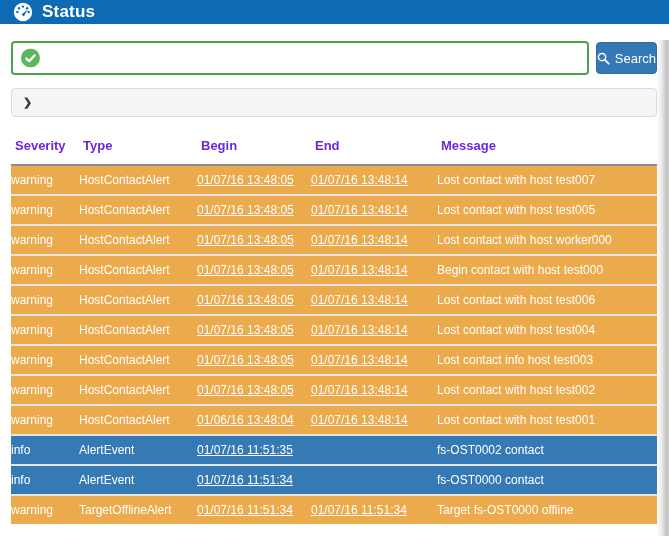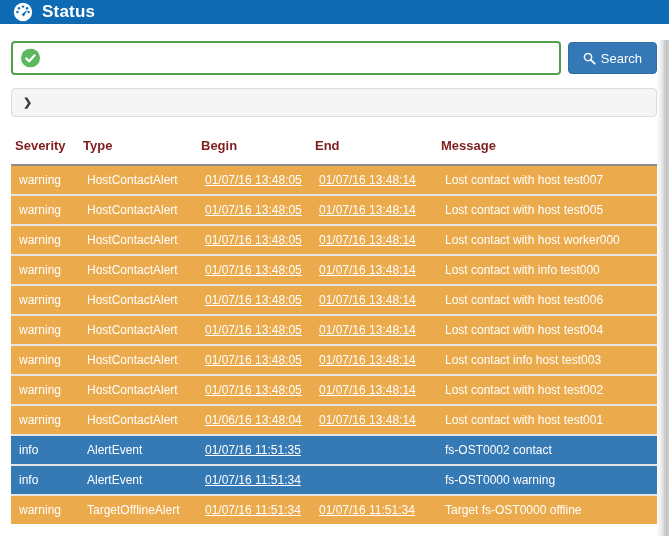--- a/index.html
+++ b/index.html
@@ -33,45 +33,45 @@
   .check-circle-icon {
     position: absolute; left: 10px; top: 50%;
     transform: translateY(-50%);
     width: 19px; height: 19px; display: block;
   }
   .search-button {
     margin-left: 7px; height: 32px;
     background: #3478b6; border: 1px solid #2e6da4; border-radius: 4px;
     color: #fff; font-size: 13px; font-family: "Liberation Sans", sans-serif;
     display: inline-flex; align-items: center; gap: 5px;
-    padding: 0 14px; cursor: pointer; flex: 0 0 auto;
+    padding: 0 0; cursor: pointer; flex: 0 0 auto;
   }
   .common-searches {
     margin-top: 13px; height: 29px;
     background: #f5f5f5; border: 1px solid #dcdcdc; border-radius: 4px;
     display: flex; align-items: center; gap: 8px;
     padding: 0 11px; font-size: 13px; color: #333; cursor: pointer;
   }
   .chevron-right-icon { font-size: 11px; font-weight: bold; color: #3c3c3c; line-height: 1; }
   table.alerts-table {
     margin-top: 15px; width: 100%;
     border-collapse: collapse; table-layout: fixed;
   }
   .alerts-table col.c-severity { width: 68px; }
   .alerts-table col.c-type     { width: 118px; }
   .alerts-table col.c-begin    { width: 114px; }
   .alerts-table col.c-end      { width: 126px; }
   .alerts-table th {
-    text-align: left; font-size: 13px; font-weight: bold; color: #7f1d1d;
+    text-align: left; font-size: 13px; font-weight: bold; color: #6d28d9;
     padding: 6px 4px 11px 4px;
   }
   .alerts-table thead tr { border-bottom: 2px solid #8c8c8c; }
   .alerts-table td {
     font-size: 12px; color: #fff;
-    padding: 7px 8px; white-space: nowrap; overflow: hidden;
+    padding: 7px 0; white-space: nowrap; overflow: hidden;
   }
   .alerts-table tbody tr { border-top: 2px solid rgba(0,0,0,0.10); }
   .alerts-table tbody tr:first-child { border-top: none; }
   .alerts-table td a { color: #fff; text-decoration: underline; cursor: pointer; }
   .scrollbar-gutter {
     position: absolute; top: 40px; right: 0;
     width: 12px; height: 496px;
     background: linear-gradient(to right, #fdfdfd 0%, #ededed 35%, #c2c2c2 80%, #d2d2d2 100%);
   }
 </style>
@@ -159,21 +159,21 @@
     <td>HostContactAlert</td>
     <td><a>01/07/16 13:48:05</a></td>
     <td><a>01/07/16 13:48:14</a></td>
     <td>Lost contact with host worker000</td>
   </tr>
         <tr style="background: rgb(235, 170, 75);">
     <td>warning</td>
     <td>HostContactAlert</td>
     <td><a>01/07/16 13:48:05</a></td>
     <td><a>01/07/16 13:48:14</a></td>
-    <td>Lost contact with info test000</td>
+    <td>Begin contact with host test000</td>
   </tr>
         <tr style="background: rgb(235, 170, 75);">
     <td>warning</td>
     <td>HostContactAlert</td>
     <td><a>01/07/16 13:48:05</a></td>
     <td><a>01/07/16 13:48:14</a></td>
     <td>Lost contact with host test006</td>
   </tr>
         <tr style="background: rgb(235, 170, 75);">
     <td>warning</td>
@@ -208,21 +208,21 @@
     <td>AlertEvent</td>
     <td><a>01/07/16 11:51:35</a></td>
     <td></td>
     <td>fs-OST0002 contact</td>
   </tr>
         <tr style="background: rgb(53, 121, 181);">
     <td>info</td>
     <td>AlertEvent</td>
     <td><a>01/07/16 11:51:34</a></td>
     <td></td>
-    <td>fs-OST0000 warning</td>
+    <td>fs-OST0000 contact</td>
   </tr>
         <tr style="background: rgb(235, 170, 75);">
     <td>warning</td>
     <td>TargetOfflineAlert</td>
     <td><a>01/07/16 11:51:34</a></td>
     <td><a>01/07/16 11:51:34</a></td>
     <td>Target fs-OST0000 offline</td>
   </tr>
       </tbody>
   </table>

